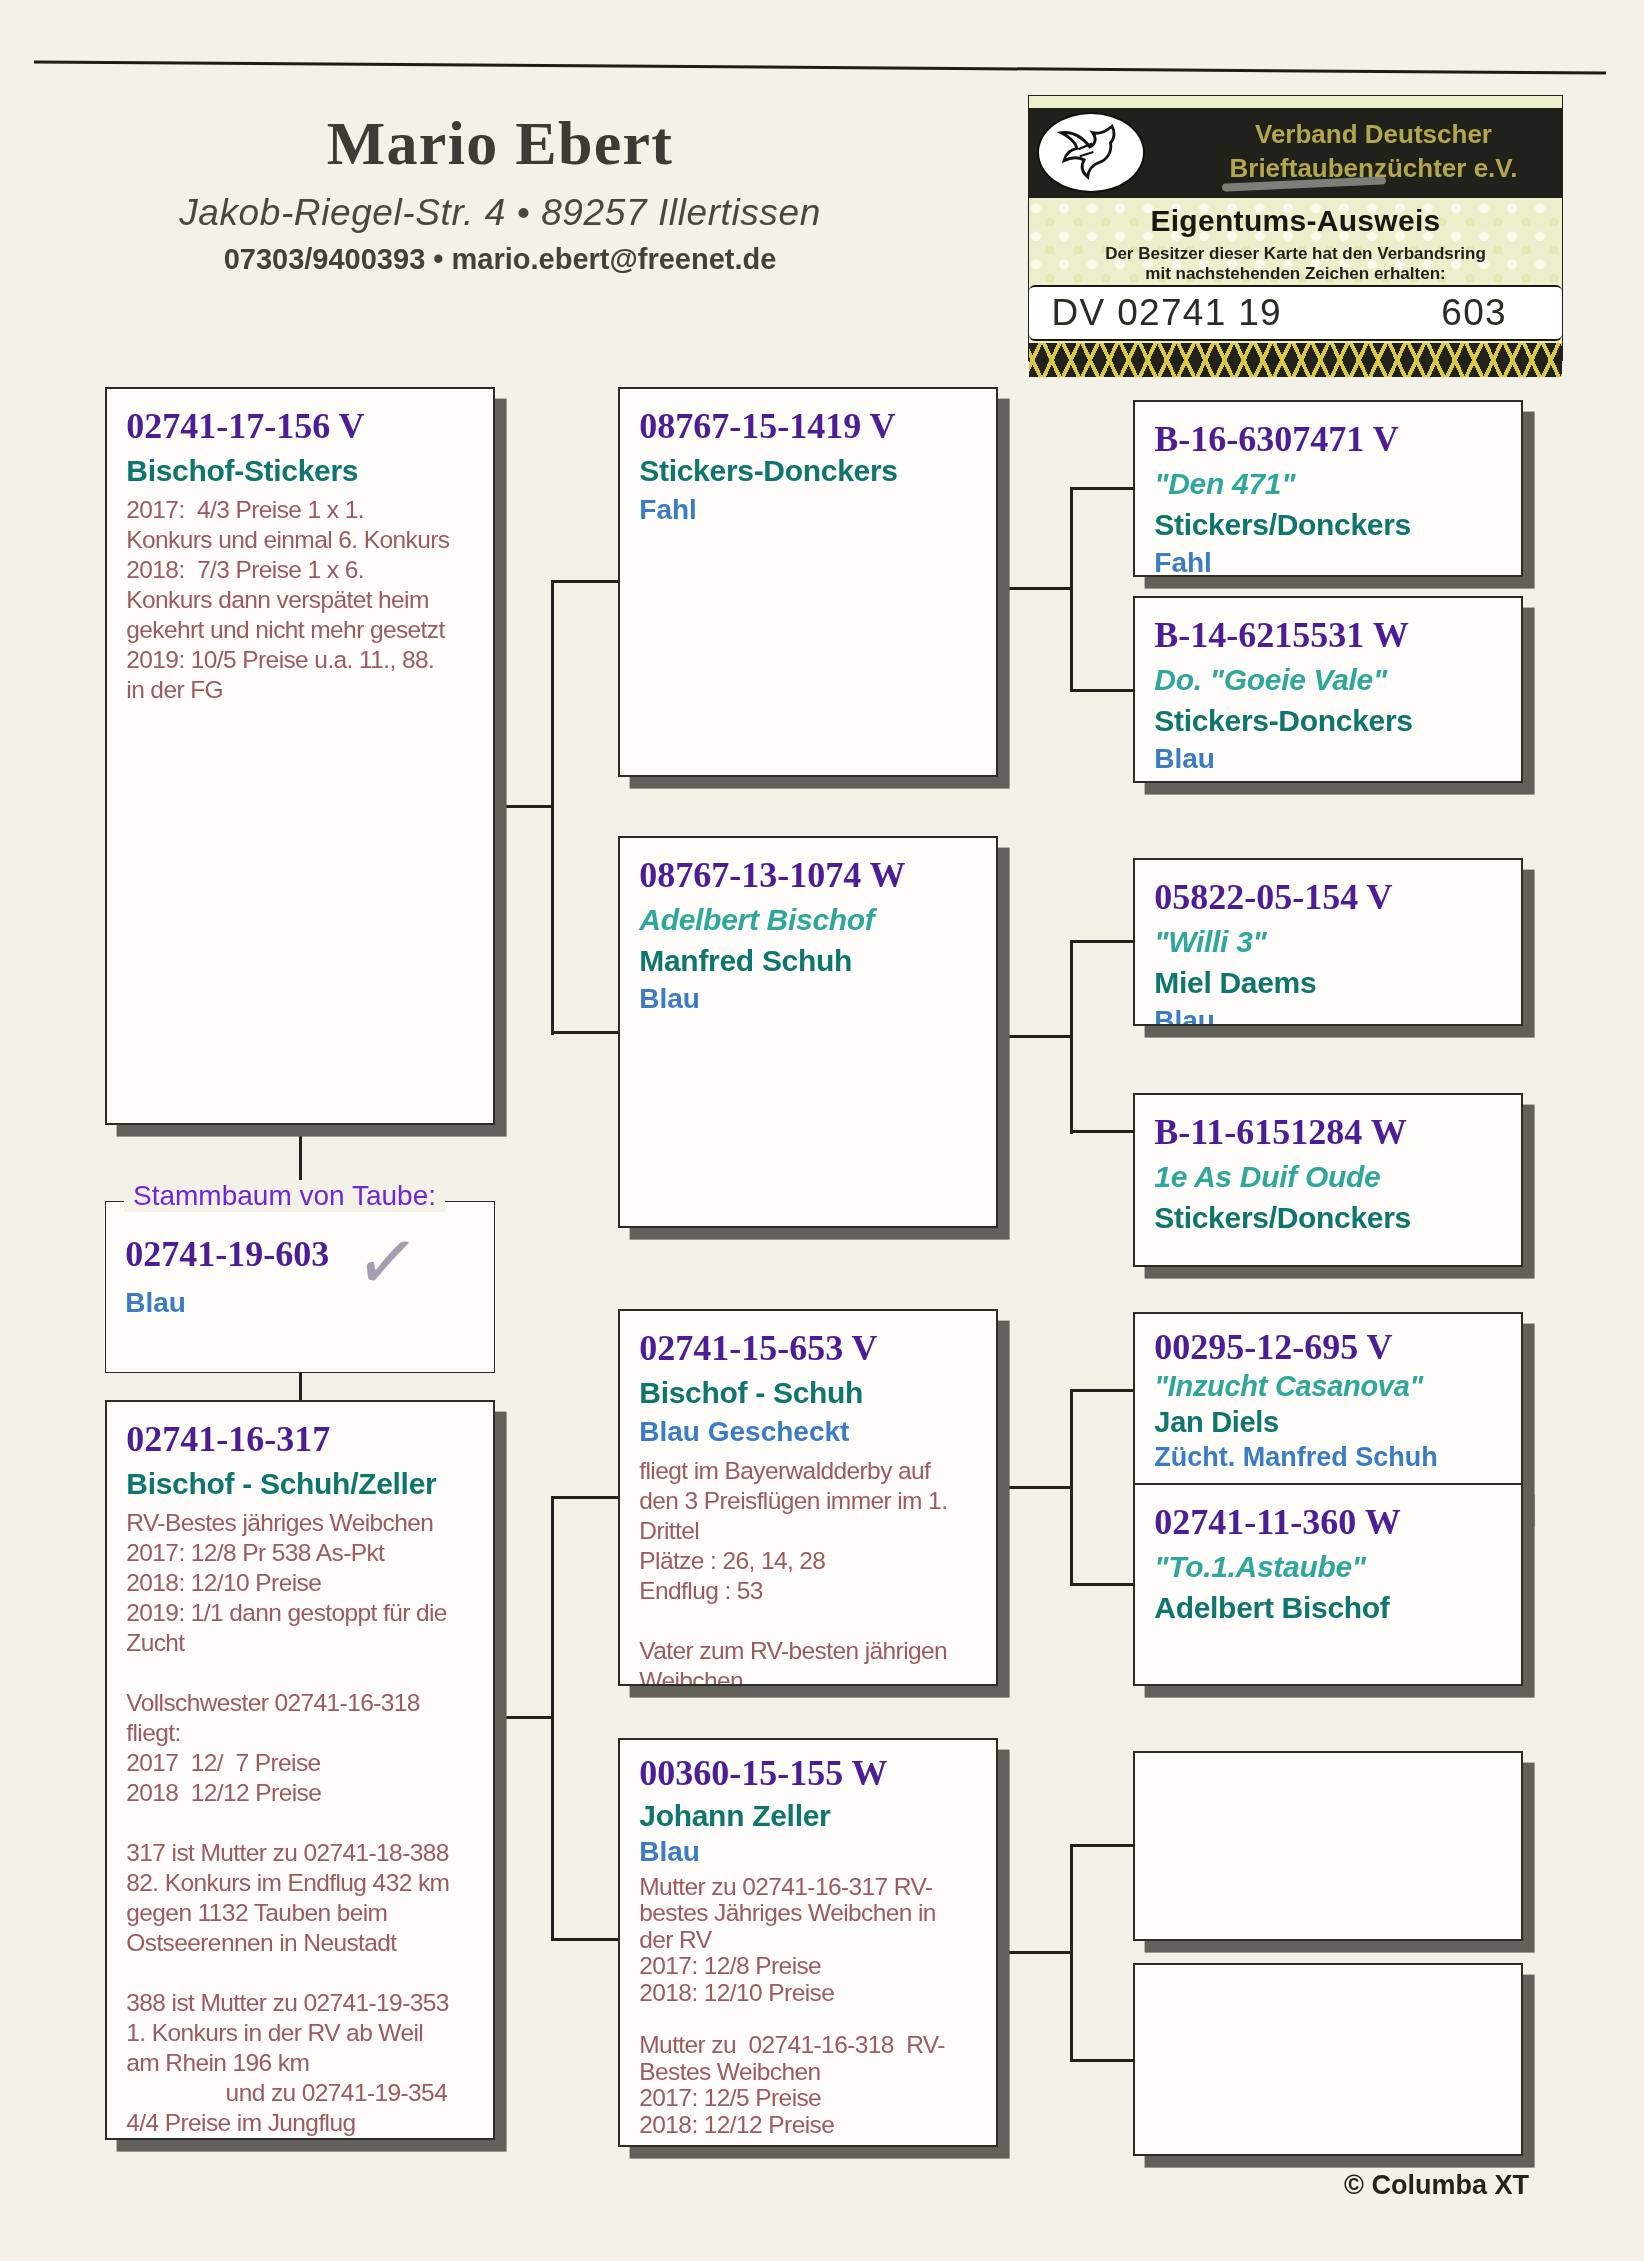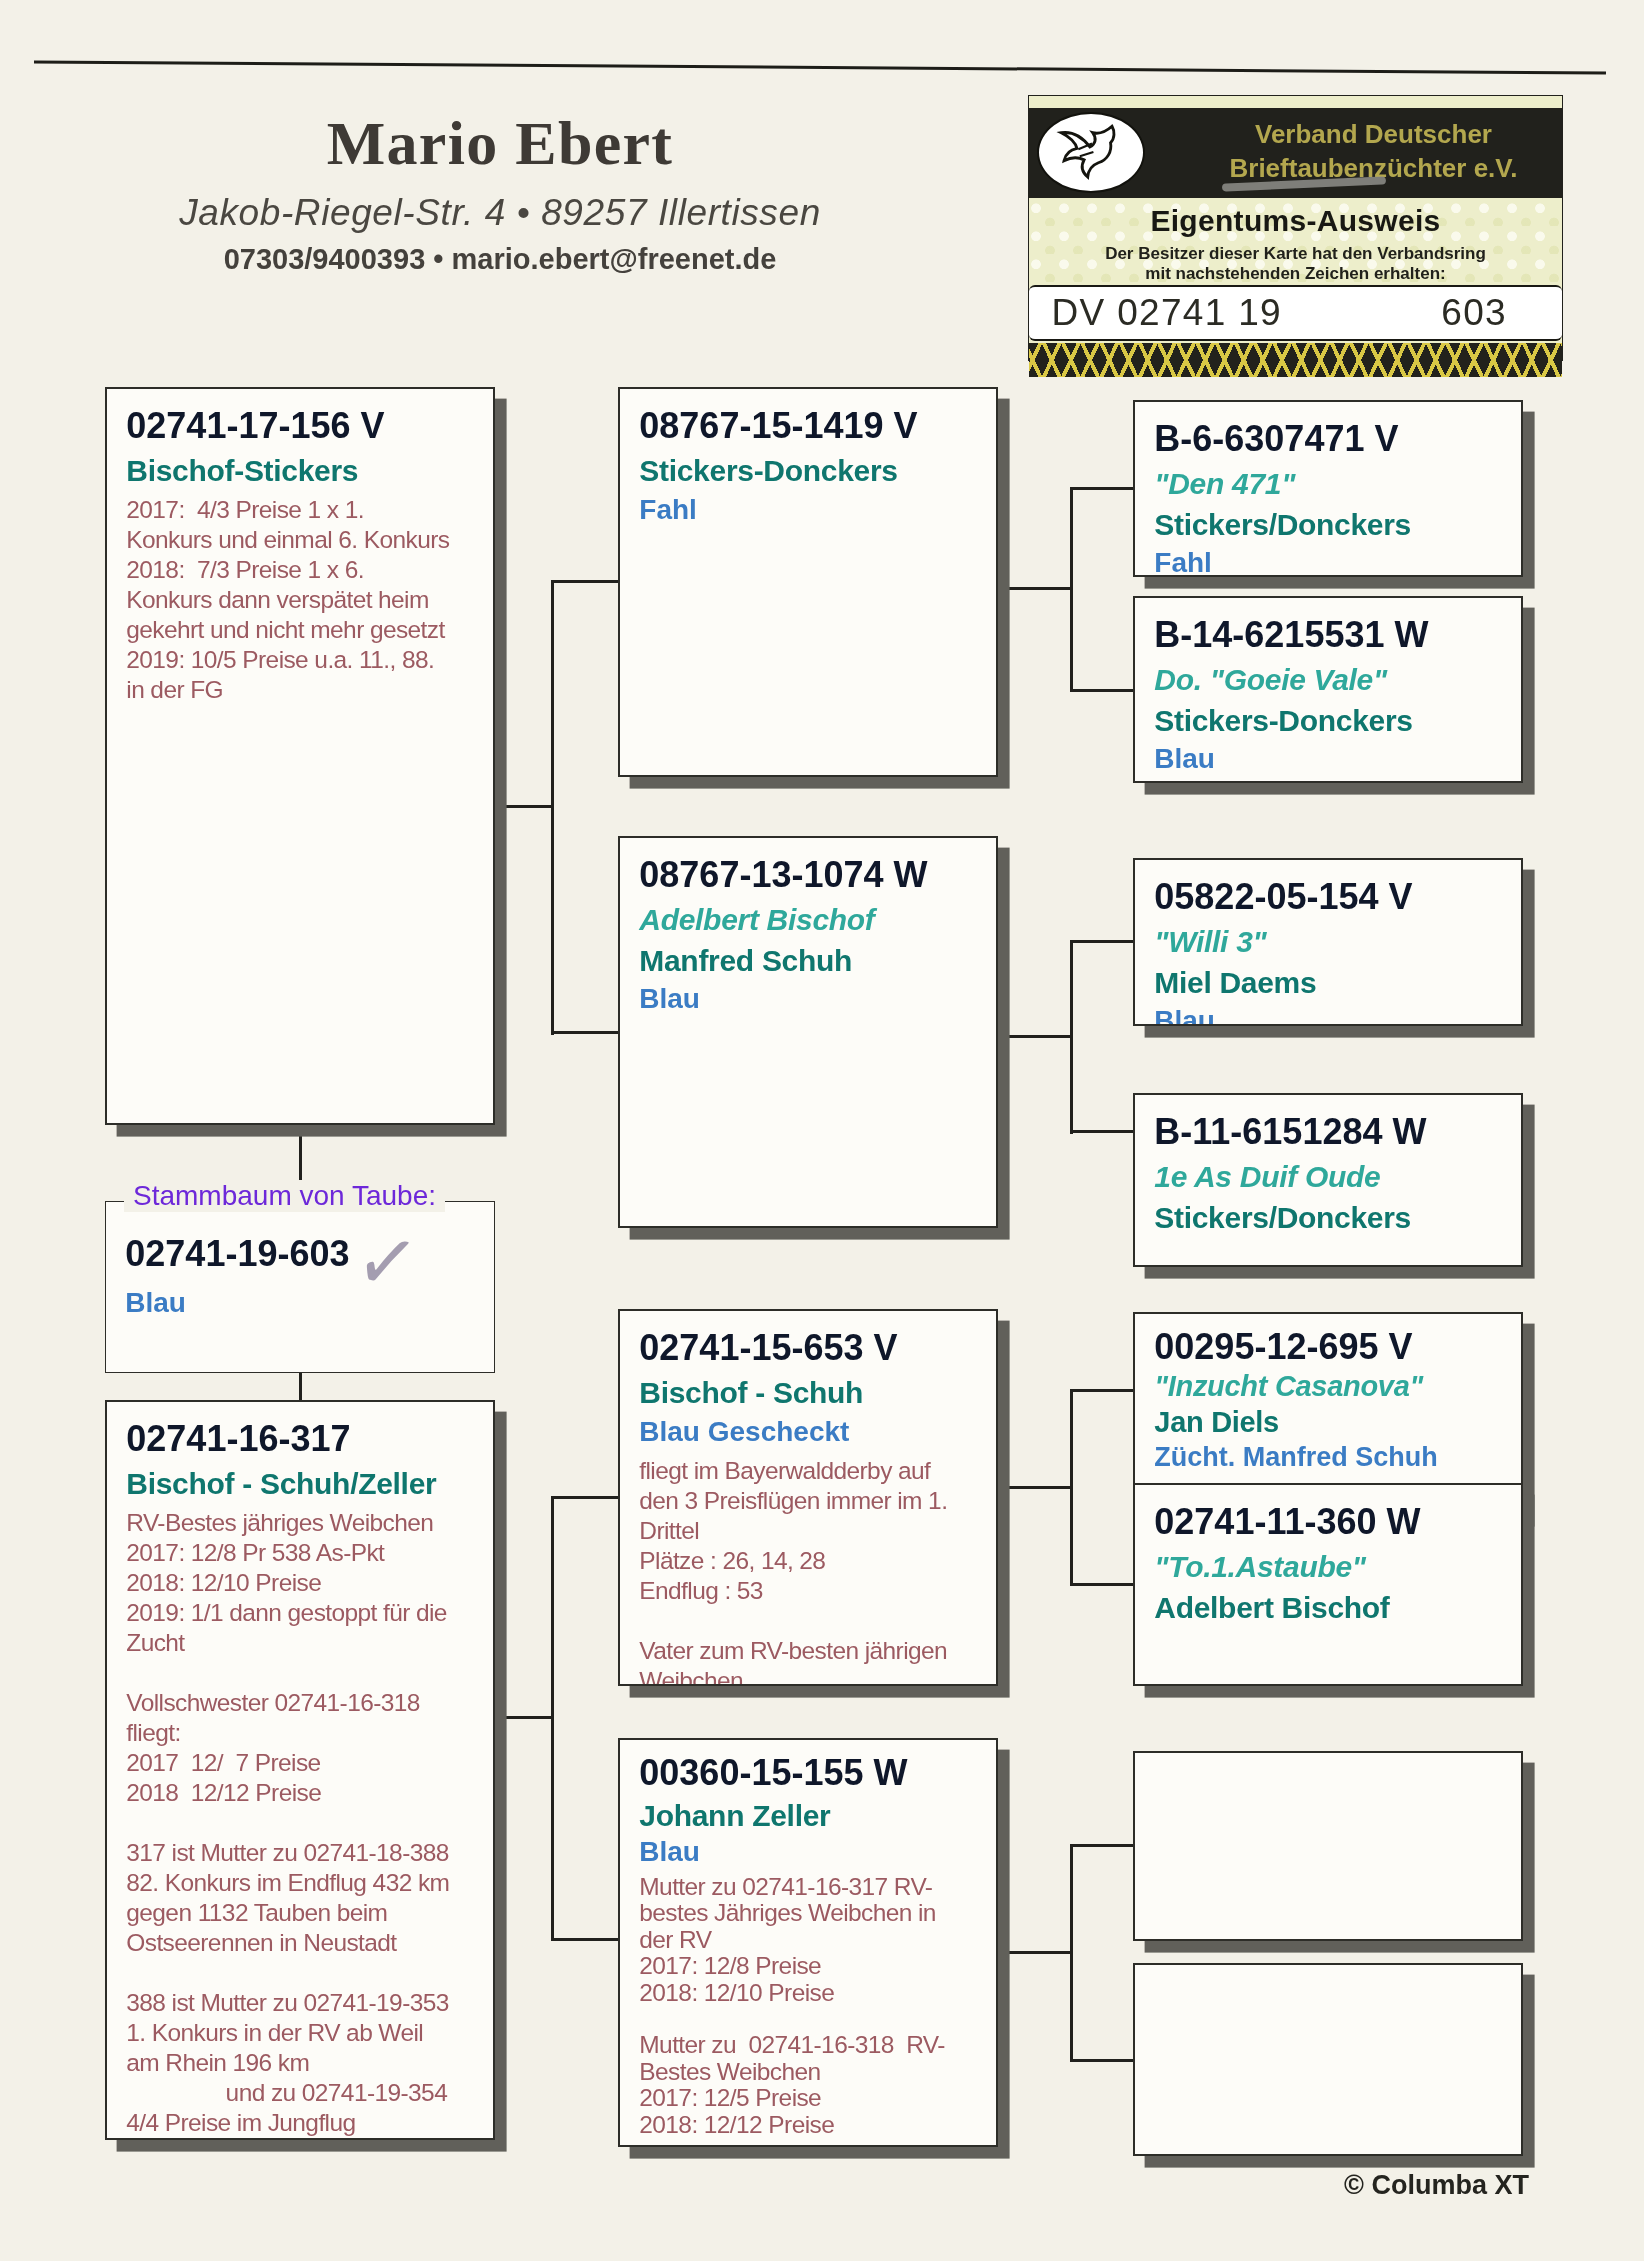--- a/index.html
+++ b/index.html
@@ -43,21 +43,21 @@
   .card-band{flex:none;height:34px;margin-top:2.6px;
      background:repeating-linear-gradient(115deg, transparent 0 8.4px, #d9c845 8.4px 12.3px, transparent 12.3px 17.4px),
                 repeating-linear-gradient(65deg, transparent 0 8.4px, #d9c845 8.4px 12.3px, transparent 12.3px 17.4px),
                 #22221c;}
 
   
   .pbox{position:absolute;background:#fdfcf8;border:2.6px solid #2d2d28;
         box-shadow:11.6px 11.6px 0 0 #61605a;padding:17px 9px 9px 19.3px;
         box-sizing:border-box;overflow:hidden;}
   .subject{box-shadow:none;border-width:1.9px;padding-top:32px;}
-  .ring{font-weight:700;font-size:36px;line-height:1.12;color:#0f172a;margin-bottom:7.7px;}
+  .ring{font-weight:700;font-size:36px;line-height:1.12;color:#4c1d95;margin-bottom:7.7px;font-family:Liberation Serif, serif;}
   .strain{font-weight:700;font-size:30px;line-height:1.1;color:#0f766e;
           letter-spacing:-0.3px;margin-bottom:7.7px;}
   .tname{font-weight:700;font-style:italic;font-size:30px;line-height:1.1;color:#2fa89b;
          letter-spacing:-0.3px;margin-bottom:7.7px;}
   .colorline{font-weight:700;font-size:28px;line-height:1.1;color:#3b7cc4;margin-bottom:9px;}
   .perf{font-size:24.5px;line-height:30px;color:#9c5a61;letter-spacing:-0.6px;white-space:pre-wrap;}
   .tight{padding-top:13px;}
   .tight .ring{margin-bottom:5.2px;}
   .tight .strain{margin-bottom:5.2px;}
   .tight .colorline{margin-bottom:6.4px;}
@@ -229,21 +229,21 @@
 2017: 12/8 Preise
 2018: 12/10 Preise
 
 Mutter zu  02741-16-318  RV-
 Bestes Weibchen
 2017: 12/5 Preise
 2018: 12/12 Preise</div>
   </section>
 
   <section class="pbox" style="left:1133px;top:400px;width:390px;height:177px;">
-    <div class="ring">B-6-6307471 V</div>
+    <div class="ring">B-16-6307471 V</div>
     <div class="tname">"Den 471"</div>
     <div class="strain">Stickers/Donckers</div>
     <div class="colorline">Fahl</div>
   </section>
 
   <section class="pbox" style="left:1133px;top:596px;width:390px;height:187px;">
     <div class="ring">B-14-6215531 W</div>
     <div class="tname">Do. "Goeie Vale"</div>
     <div class="strain">Stickers-Donckers</div>
     <div class="colorline">Blau</div>

